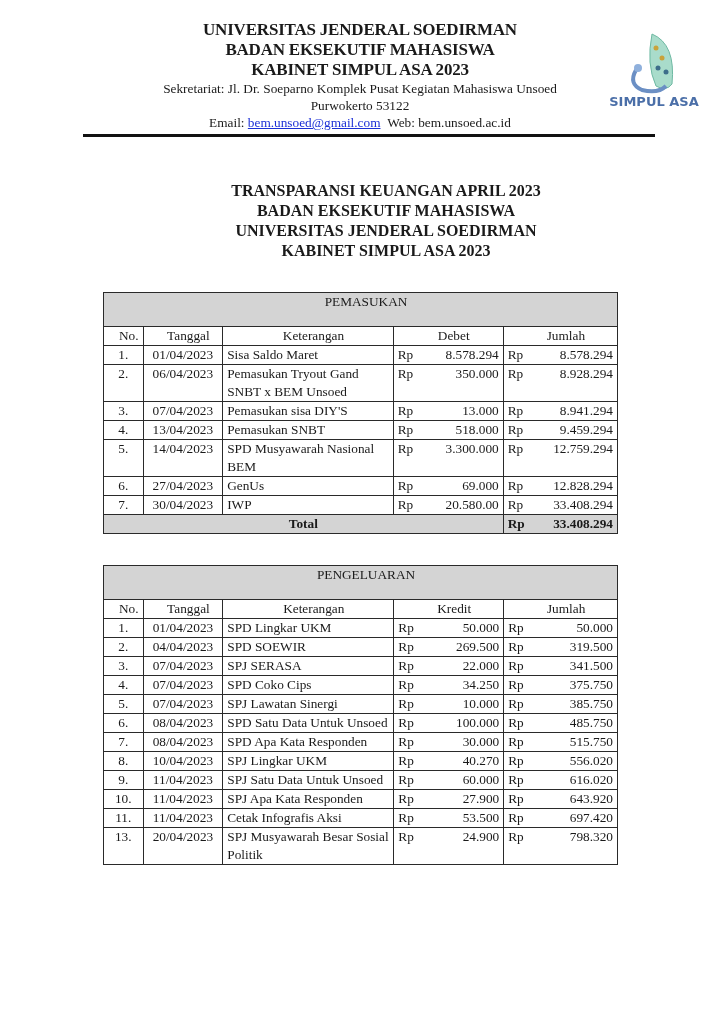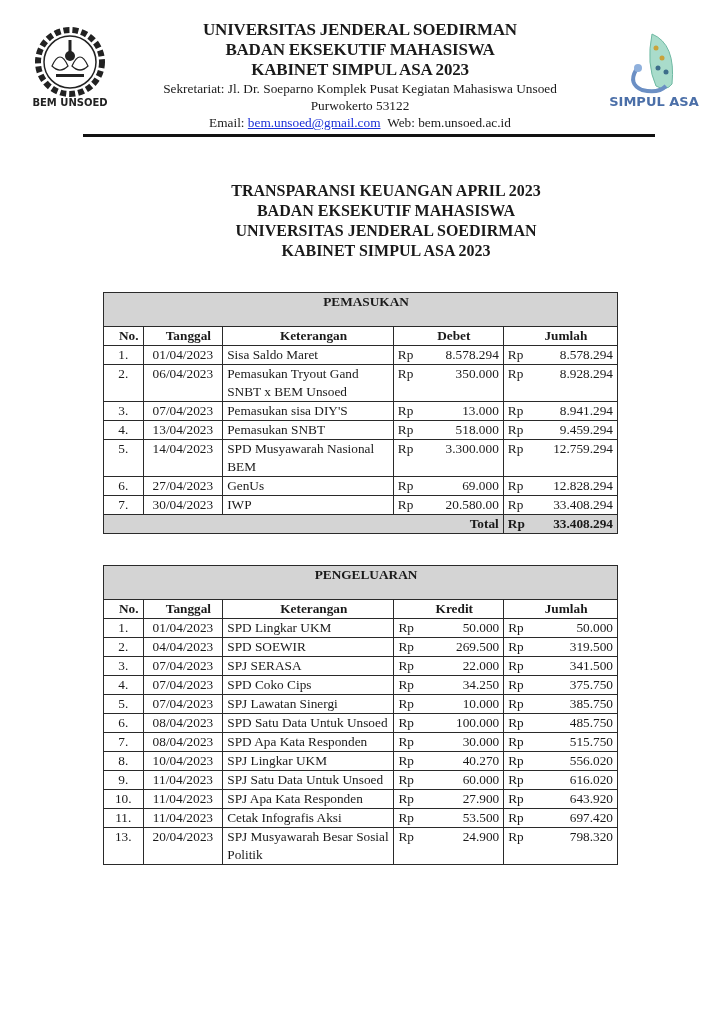--- a/index.html
+++ b/index.html
@@ -13,49 +13,37 @@
   .lh-title { font-weight: bold; font-size: 17px; line-height: 20px; letter-spacing: -0.2px; }
   .lh-line { font-size: 13.3px; line-height: 17px; }
   .lh-email { color: #1b2fd6; text-decoration: underline; }
   .rule { position: absolute; left: 83px; top: 134px; width: 572px; height: 3px; background: #111; }
 
   .doc-title { position: absolute; left: 0; top: 181px; width: 724px; text-align: center; }
   .doc-title div { font-weight: bold; font-size: 16px; line-height: 20px; padding-left: 48px; }
 
   table.fin { position: absolute; left: 103px; width: 515px; border-collapse: collapse; font-size: 13.3px; }
   table.fin td, table.fin th { border: 1.5px solid #2a2a2a; padding: 0 4px; line-height: 18px; vertical-align: top; }
-  table.fin th { font-weight: bold; text-align: center; padding-left: 15px; }
+  table.fin th { font-weight: normal; text-align: center; padding-left: 15px; }
   .band th { background: #d4d4d4; height: 34px; vertical-align: middle; font-size: 13.3px; }
   .c-no { width: 35px; text-align: center; }
   .c-date { width: 80px; text-align: center; }
   .c-desc { width: 174px; text-align: left; }
   .c-rp { width: 32px; border-right: none !important; text-align: left; }
   .c-amt { width: 79px; border-left: none !important; text-align: right; }
   .c-rp2 { width: 32px; border-right: none !important; text-align: left; }
   .c-amt2 { width: 83px; border-left: none !important; text-align: right; }
   .total-row td { background: #d4d4d4; font-weight: bold; }
   #tbl-in { top: 292px; }
   #tbl-out { top: 565px; }
 </style>
 </head>
 <body>
 
 <div class="letterhead">
-  <div class="logo-left">
-    <svg width="80" height="84" viewBox="0 0 80 84">
-      <circle cx="40" cy="36" r="32" fill="none" stroke="#222" stroke-width="6" stroke-dasharray="6 3"></circle>
-      <circle cx="40" cy="36" r="26" fill="none" stroke="#222" stroke-width="1.5"></circle>
-      <circle cx="40" cy="30" r="5" fill="#222"></circle>
-      <rect x="38.5" y="14" width="3" height="12" fill="#222"></rect>
-      <path d="M22 40 Q30 22 38 40 Q30 48 22 40Z" fill="none" stroke="#222" stroke-width="1.2"></path>
-      <path d="M58 40 Q50 22 42 40 Q50 48 58 40Z" fill="none" stroke="#222" stroke-width="1.2"></path>
-      <rect x="26" y="48" width="28" height="3" fill="#222"></rect>
-      <text x="40" y="80" text-anchor="middle" font-family="DejaVu Sans, sans-serif" font-size="10" font-weight="bold" fill="#222">BEM UNSOED</text>
-    </svg>
-  </div>
 
   <div class="lh-text">
     <div class="lh-title">UNIVERSITAS JENDERAL SOEDIRMAN</div>
     <div class="lh-title">BADAN EKSEKUTIF MAHASISWA</div>
     <div class="lh-title">KABINET SIMPUL ASA 2023</div>
     <div class="lh-line">Sekretariat: Jl. Dr. Soeparno Komplek Pusat Kegiatan Mahasiswa Unsoed</div>
     <div class="lh-line">Purwokerto 53122</div>
     <div class="lh-line">
       <span>Email:</span>
       <span class="lh-email">bem.unsoed@gmail.com</span>
@@ -159,21 +147,21 @@
         <td class="c-date">30/04/2023</td>
         <td class="c-desc">IWP</td>
         <td class="c-rp">Rp</td>
         <td class="c-amt">20.580.00</td>
         <td class="c-rp2">Rp</td>
         <td class="c-amt2">33.408.294</td>
       </tr>
     </tbody>
   <tfoot>
     <tr class="total-row">
-      <td colspan="5" style="text-align:right">Total</td>
+      <td colspan="5" style="text-align:center">Total</td>
       <td class="c-rp2">Rp</td>
       <td class="c-amt2">33.408.294</td>
     </tr>
   </tfoot>
 </table>
 
 <table class="fin" id="tbl-out">
   <thead>
     <tr class="band">
         <th colspan="7">PENGELUARAN</th>

